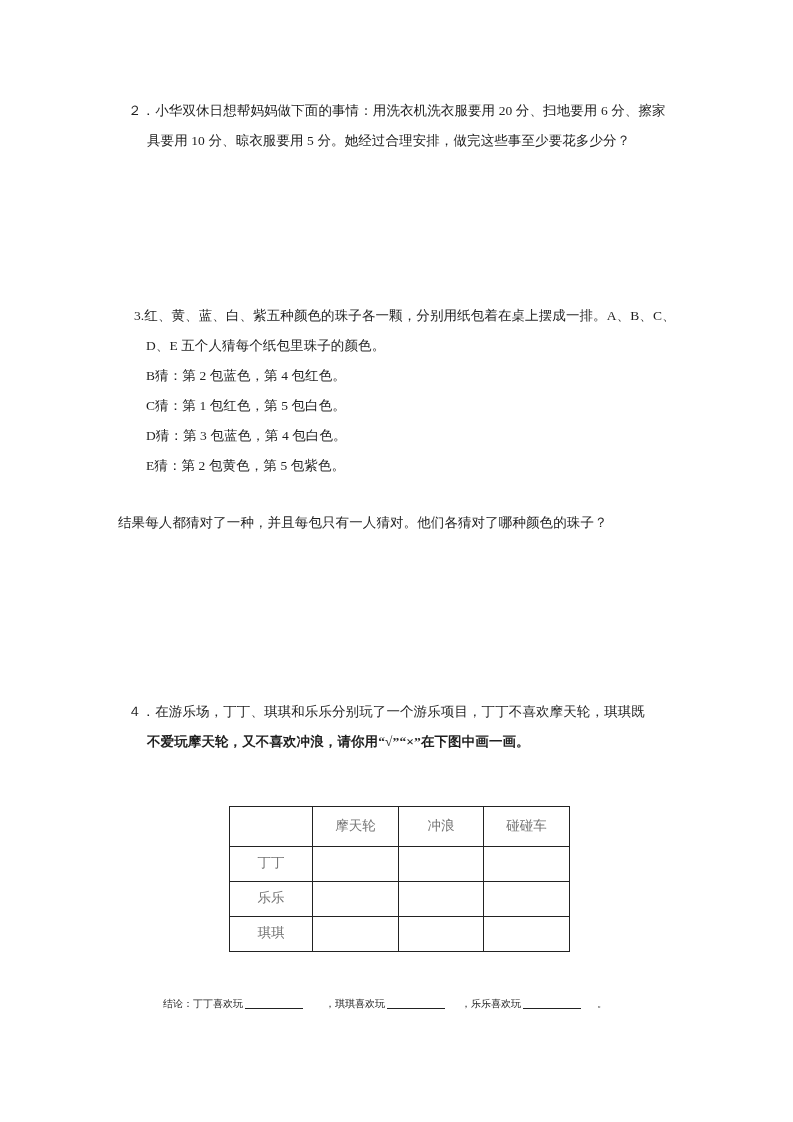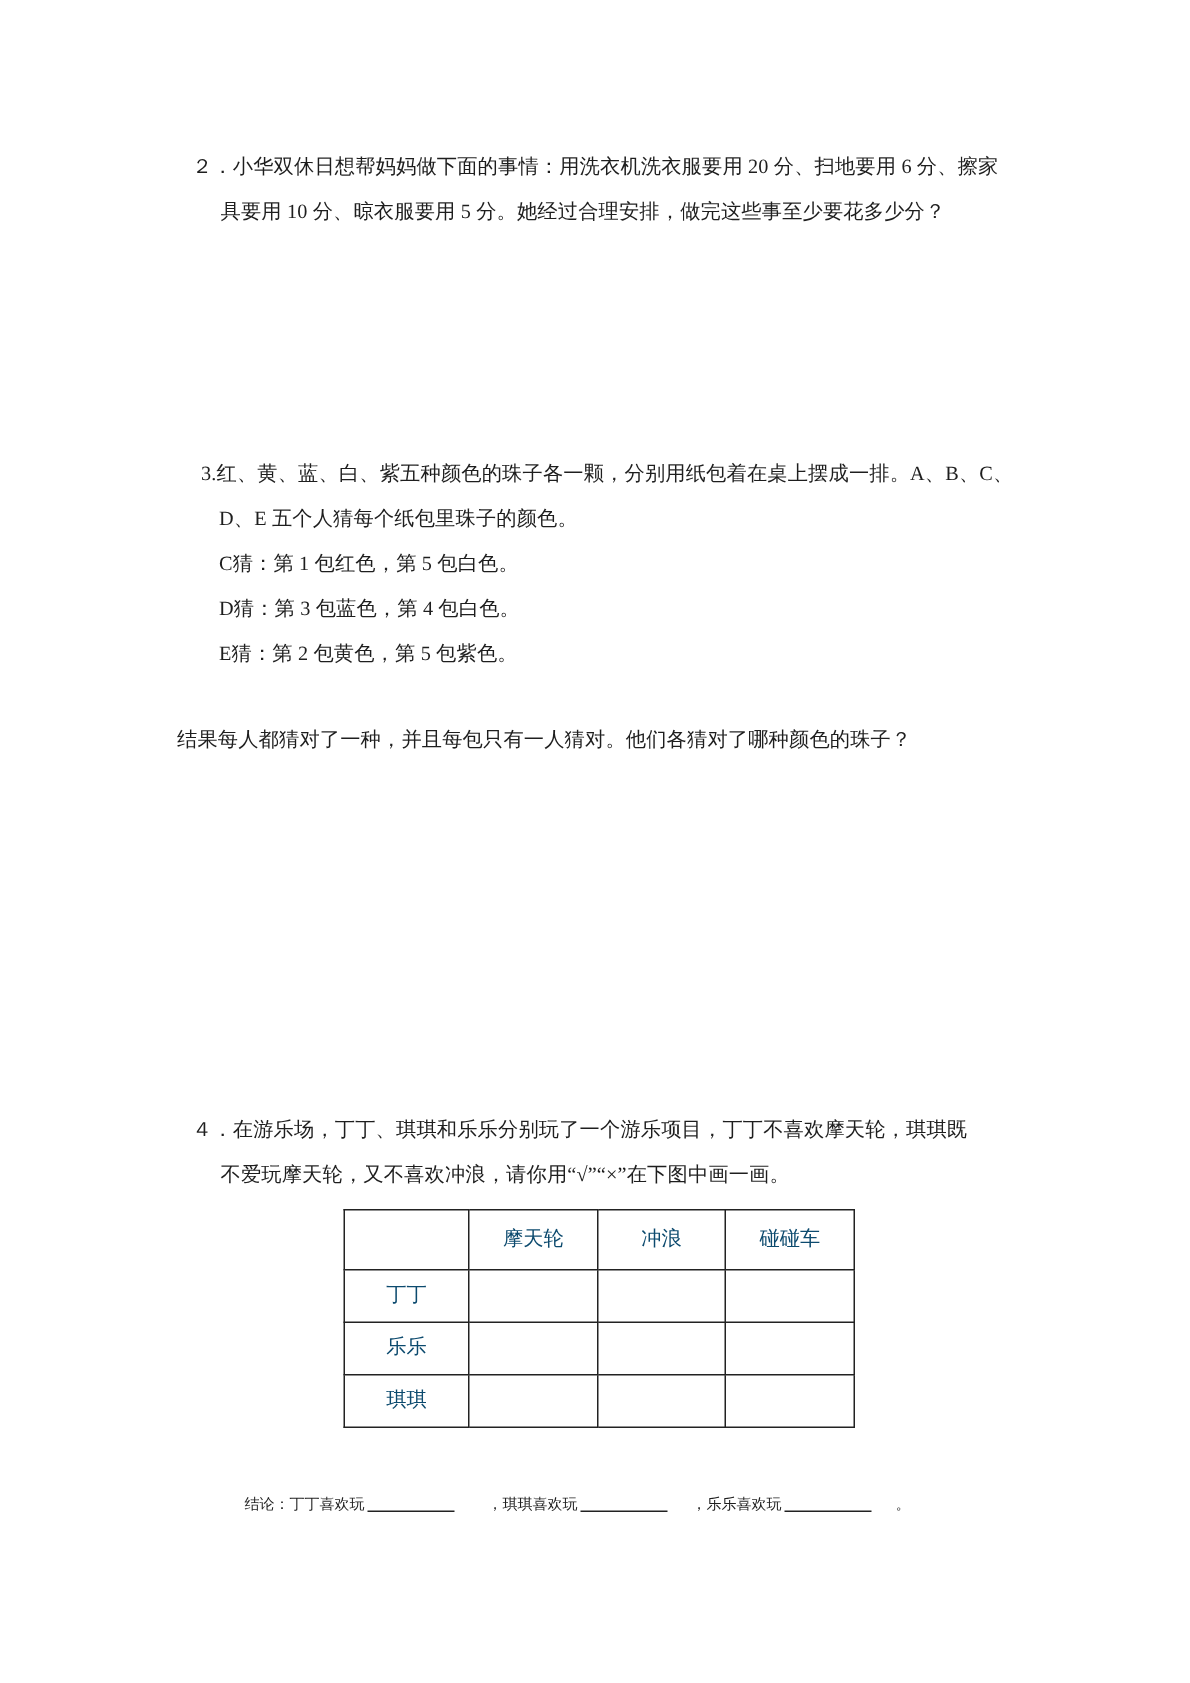--- a/index.html
+++ b/index.html
@@ -38,40 +38,40 @@
   #q2 .l2 { padding-left: 19px; }
 
   
   #q3 { left: 118px; top: 301px; width: 570px; }
   #q3 .l-head { padding-left: 16px; }
   #q3 .l-ind  { padding-left: 28px; }
   #q3 .l-guess { padding-left: 28px; }
   #q3 .l-concl { padding-left: 0px; margin-top: 27px; }
 
   
-  #q4 { left: 128px; top: 738px; width: 570px; }
+  #q4 { left: 128px; top: 697px; width: 570px; }
   #q4 .l1 { padding-left: 0px; }
-  #q4 .l2 { padding-left: 19px; }
+  #q4 .l2 { padding-left: 19px; font-weight: bold; }
 
   
   #answer-table {
     position: absolute;
     left: 229px;
     top: 806px;
     border-collapse: collapse;
     table-layout: fixed;
   }
   #answer-table td, #answer-table th {
     border: 1px solid #222;
     font-weight: normal;
     font-size: 13.5px;
     text-align: center;
     vertical-align: middle;
     font-family: "Liberation Serif", "DejaVu Serif", serif;
-    color: #0c4a6e;
+    color: #737373;
     padding: 0;
   }
   #answer-table .c0 { width: 82px; margin-top: 23px; }
   #answer-table .c1 { width: 85px; }
   #answer-table .c2 { width: 84px; }
   #answer-table .c3 { width: 85px; }
   #answer-table tr.head td { height: 38px; }
   #answer-table tr.body td { height: 32px; }
   #answer-table td.rowlabel { padding-bottom: 2px; }
   #answer-table td.headcell { padding-bottom: 1px; }
@@ -103,20 +103,21 @@
 <div class="page">
 
   <div class="q-block" id="q2">
     <div class="line l1">２．小华双休日想帮妈妈做下面的事情：用洗衣机洗衣服要用 20 分、扫地要用 6 分、擦家</div>
     <div class="line l2">具要用 10 分、晾衣服要用 5 分。她经过合理安排，做完这些事至少要花多少分？</div>
   </div>
 
   <div class="q-block" id="q3">
     <div class="line l-head">3.红、黄、蓝、白、紫五种颜色的珠子各一颗，分别用纸包着在桌上摆成一排。A、B、C、</div>
     <div class="line l-ind">D、E 五个人猜每个纸包里珠子的颜色。</div>
+    <div class="line l-guess">B猜：第 2 包蓝色，第 4 包红色。</div>
     <div class="line l-guess">C猜：第 1 包红色，第 5 包白色。</div>
     <div class="line l-guess">D猜：第 3 包蓝色，第 4 包白色。</div>
     <div class="line l-guess">E猜：第 2 包黄色，第 5 包紫色。</div>
     <div class="line l-concl">结果每人都猜对了一种，并且每包只有一人猜对。他们各猜对了哪种颜色的珠子？</div>
   </div>
 
   <div class="q-block" id="q4">
     <div class="line l1">４．在游乐场，丁丁、琪琪和乐乐分别玩了一个游乐项目，丁丁不喜欢摩天轮，琪琪既</div>
     <div class="line l2">不爱玩摩天轮，又不喜欢冲浪，请你用“√”“×”在下图中画一画。</div>
   </div>

